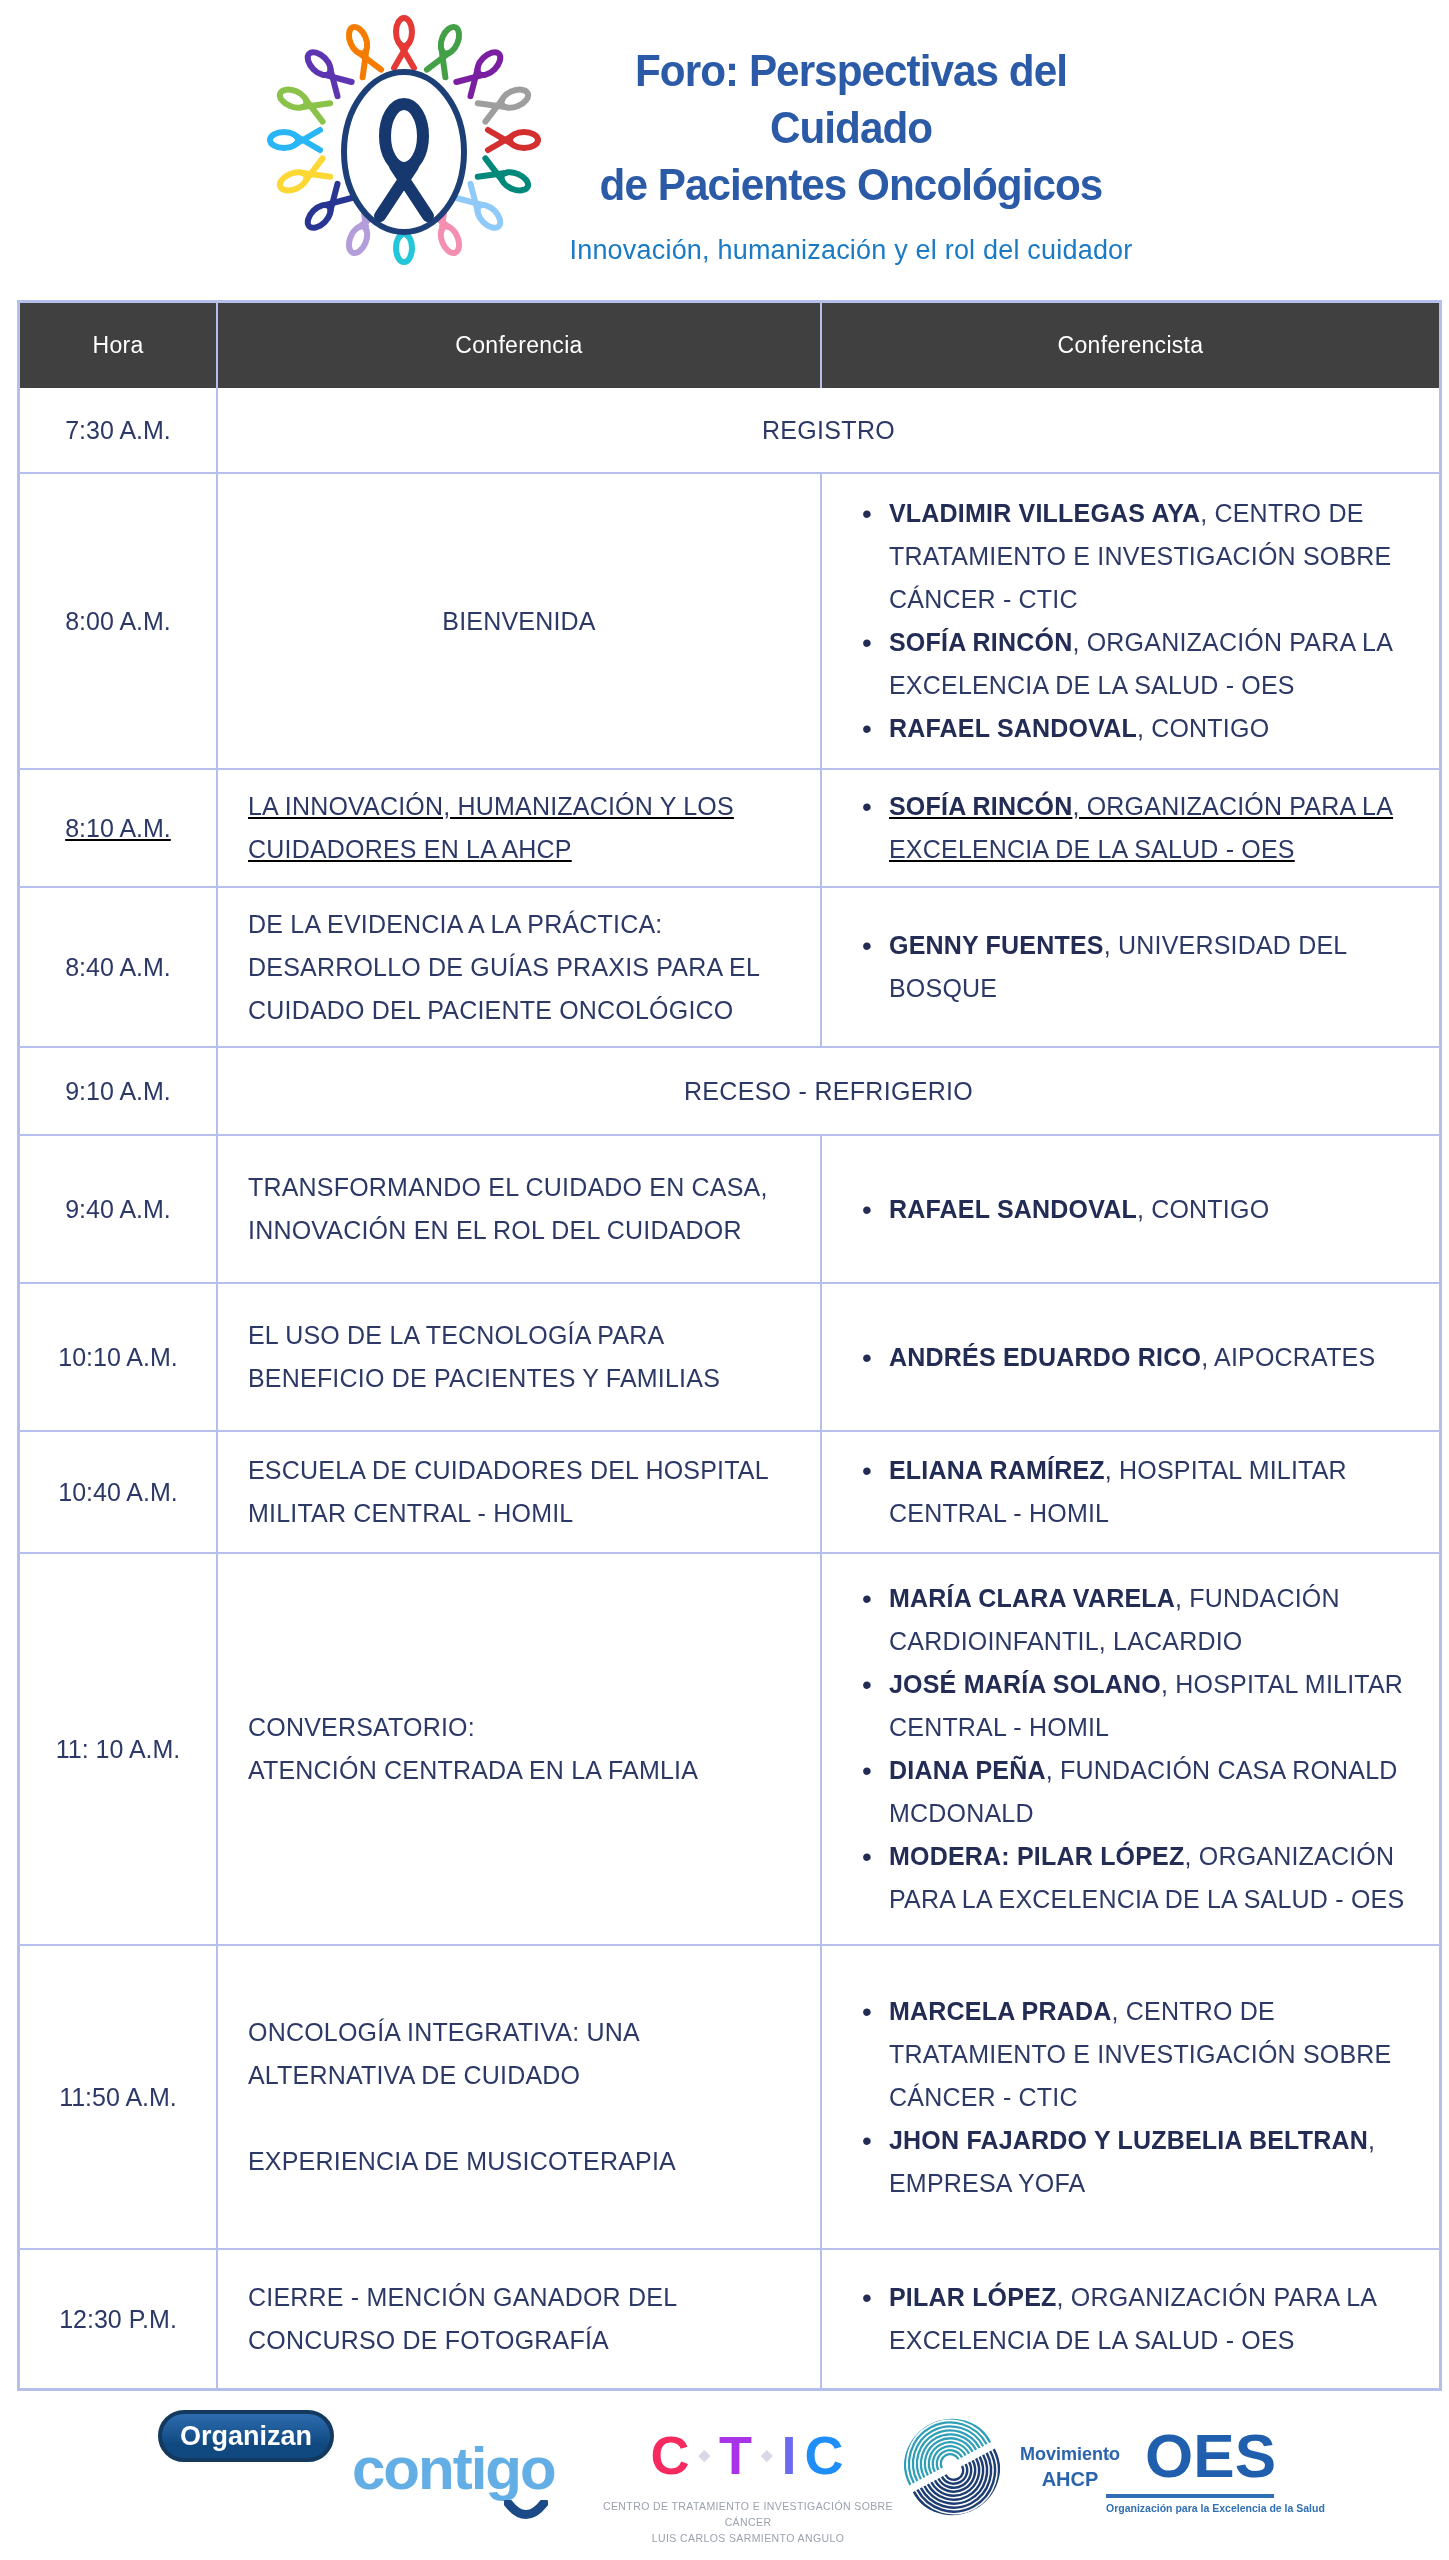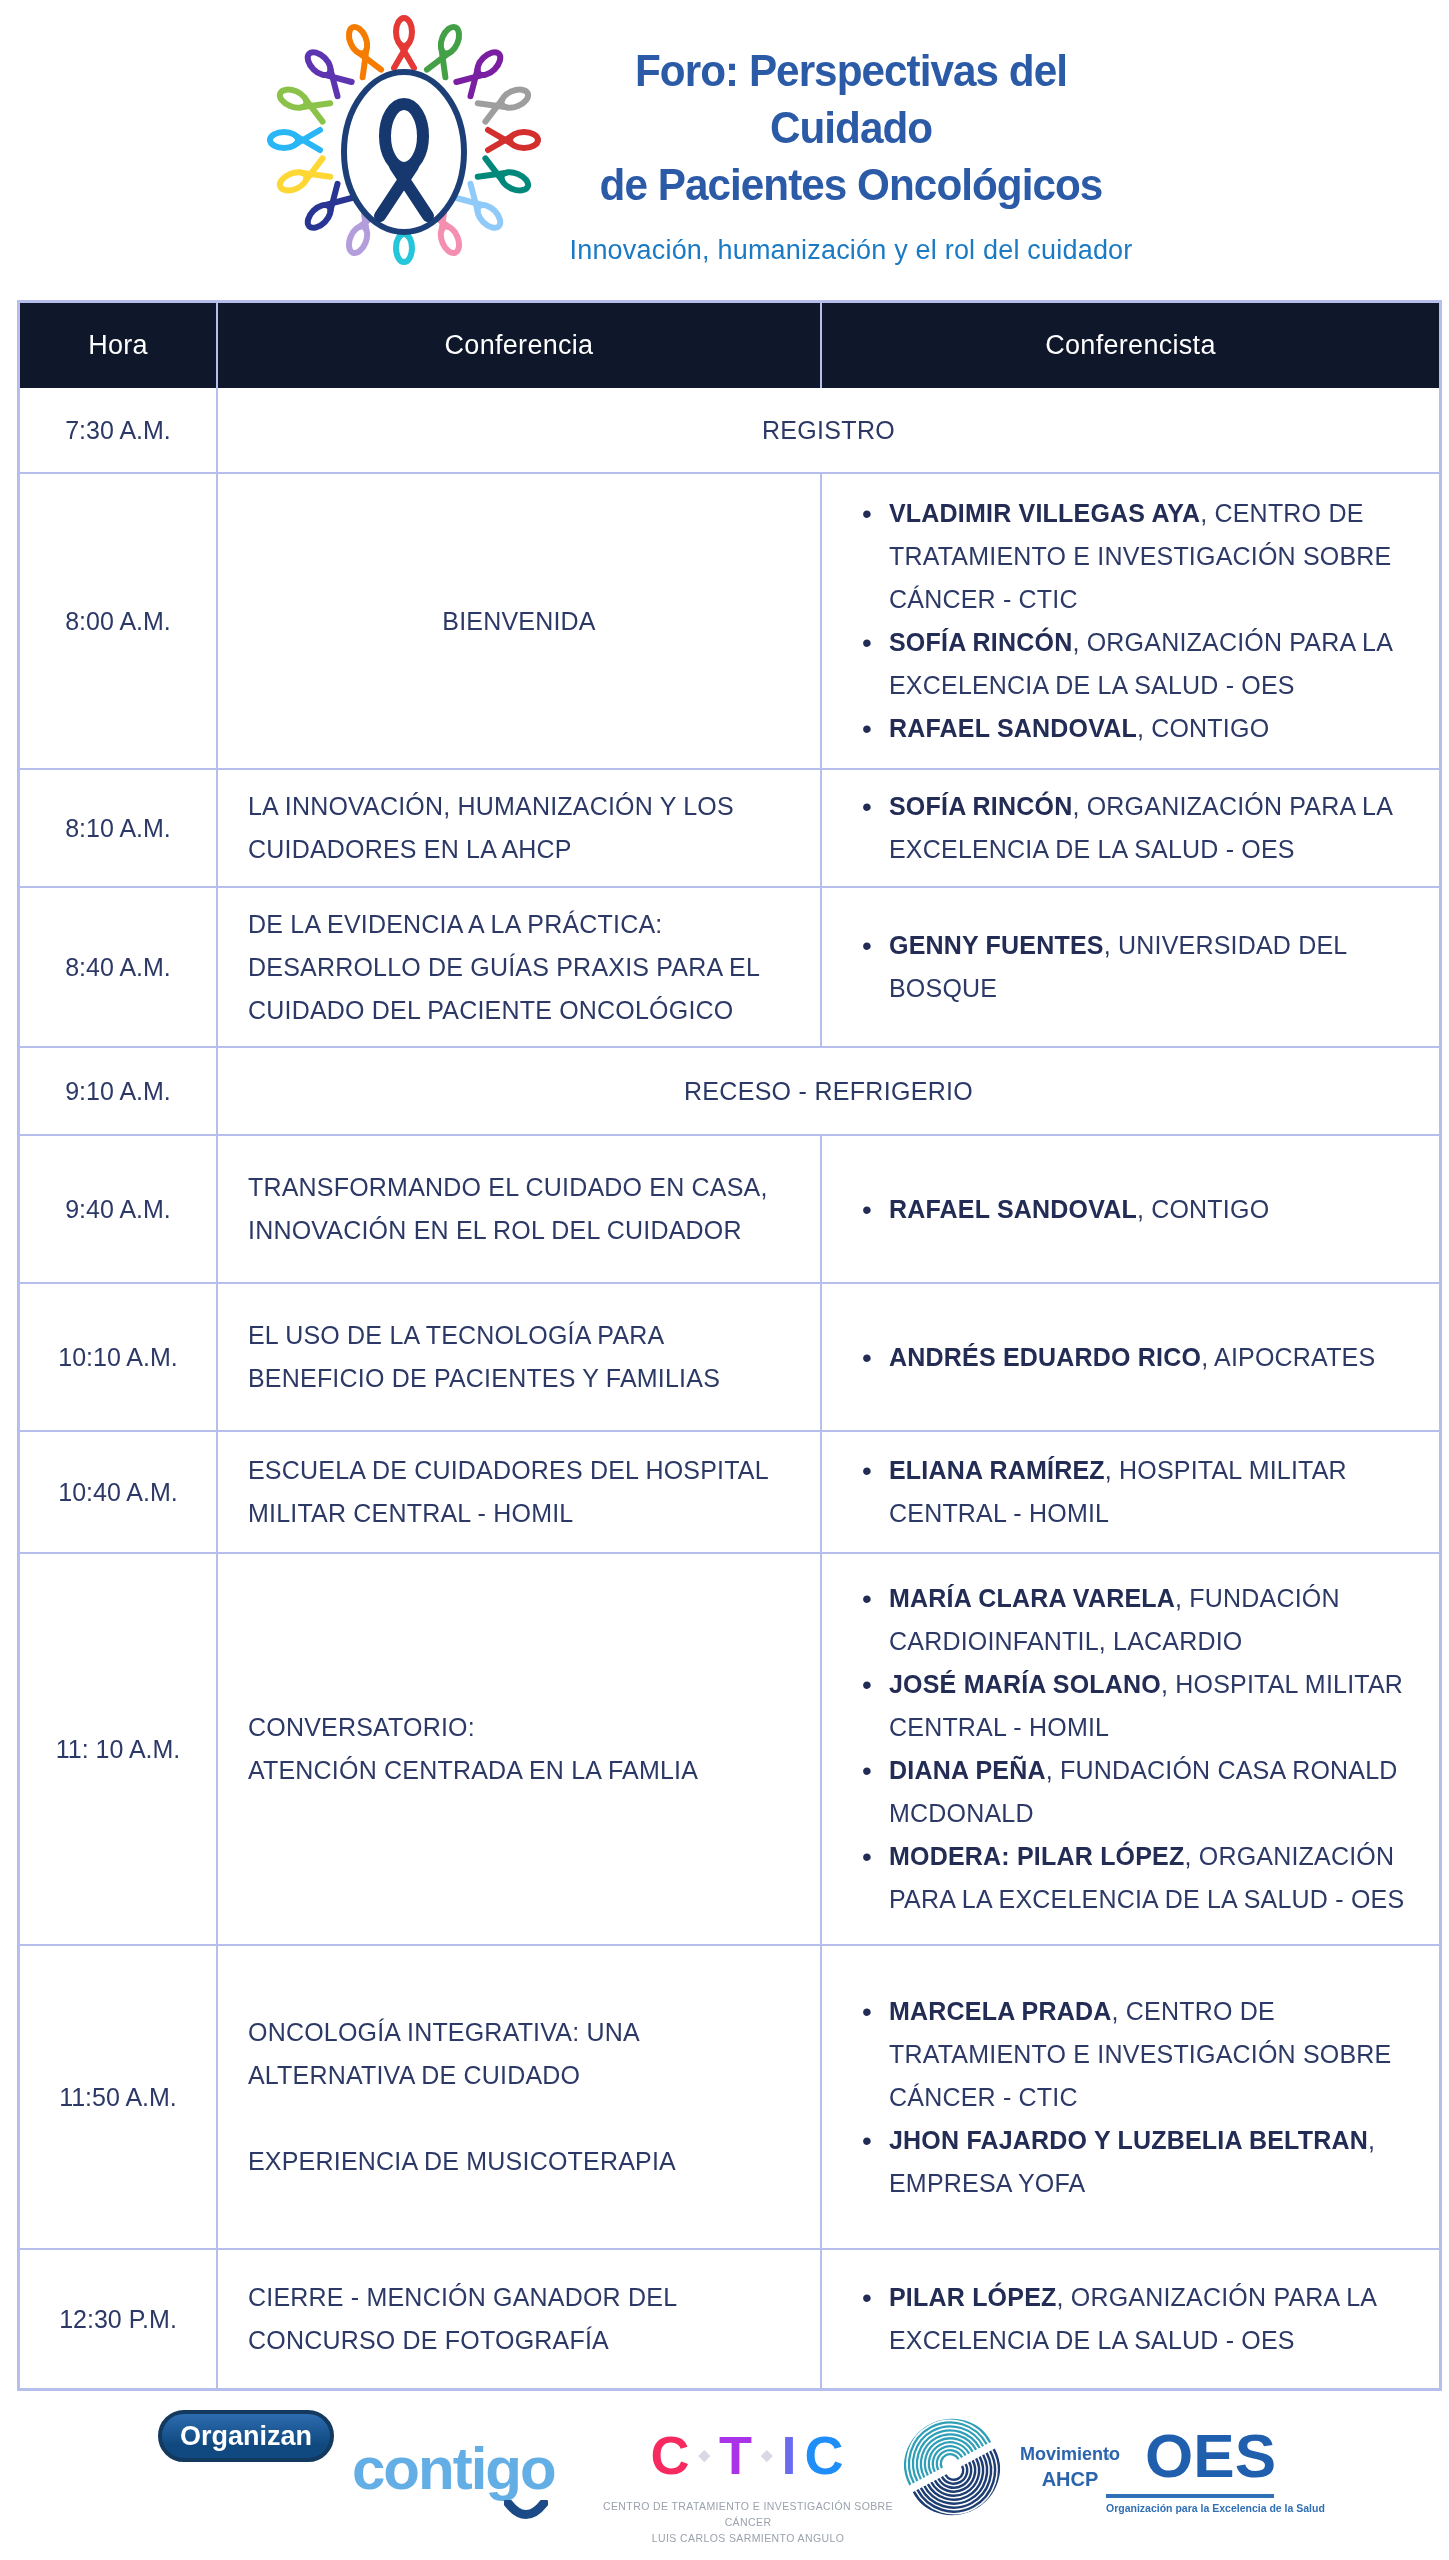--- a/index.html
+++ b/index.html
@@ -13,21 +13,21 @@
   .subtitle{margin-top:22px;font-size:27px;color:#1a7ac4;letter-spacing:.2px;}
 
   
   .agenda{position:absolute;left:17px;top:300px;width:1425px;border:3px solid #b6bfeb;box-sizing:border-box;}
   .t-row{display:grid;box-sizing:border-box;}
   .t-row + .t-row{border-top:2.5px solid #b6bfeb;}
   .t-row.cols{grid-template-columns:196px 604px 1fr;}
   .t-row.span{grid-template-columns:196px 1fr;}
   .cell{display:flex;flex-direction:column;justify-content:center;box-sizing:border-box;color:#2c3966;font-size:25px;}
   .cell.c2,.cell.c3{border-left:2.5px solid #b6bfeb;}
-  .head .cell{background:#0f172a;color:#ffffff;font-size:27px;align-items:center;letter-spacing:.3px;}
+  .head .cell{background:#404040;color:#ffffff;font-size:23px;align-items:center;letter-spacing:.3px;}
   .time-cell{align-items:center;text-align:center;}
   .merged-cell{align-items:center;text-align:center;letter-spacing:.3px;}
   .conf-cell{padding-left:30px;padding-right:24px;}
   .conf-cell.center{padding-left:0;padding-right:0;align-items:center;text-align:center;}
   .conf-line{line-height:43px;min-height:43px;letter-spacing:.2px;}
   .spk-cell{padding-right:32px;}
   .spk-list{list-style:none;margin:0;padding:0 0 0 40px;}
   .spk-list li{position:relative;padding-left:27px;line-height:43px;letter-spacing:.2px;}
   .spk-list li::before{content:"\2022";position:absolute;left:0;top:0;font-size:28px;color:#222c54;}
   .spk-name{font-weight:bold;color:#222c54;}
@@ -116,21 +116,21 @@
             <div class="conf-line">BIENVENIDA</div>
           </div>
           <div class="cell c3 spk-cell">
             <ul class="spk-list">
               <li><span class="spk-name">VLADIMIR VILLEGAS AYA</span><span>, CENTRO DE TRATAMIENTO E INVESTIGACIÓN SOBRE CÁNCER - CTIC</span></li>
               <li><span class="spk-name">SOFÍA RINCÓN</span><span>, ORGANIZACIÓN PARA LA EXCELENCIA DE LA SALUD - OES</span></li>
               <li><span class="spk-name">RAFAEL SANDOVAL</span><span>, CONTIGO</span></li>
             </ul>
           </div>
         </div>
-        <div class="t-row cols" style="height: 118px;">
+        <div class="t-row cols" style="height: 118px; text-decoration: underline;">
           <div class="cell c1 time-cell">8:10 A.M.</div>
           <div class="cell c2 conf-cell">
             <div class="conf-line">LA INNOVACIÓN, HUMANIZACIÓN Y LOS</div>
             <div class="conf-line">CUIDADORES EN LA AHCP</div>
           </div>
           <div class="cell c3 spk-cell">
             <ul class="spk-list">
               <li><span class="spk-name">SOFÍA RINCÓN</span><span>, ORGANIZACIÓN PARA LA EXCELENCIA DE LA SALUD - OES</span></li>
             </ul>
           </div>

